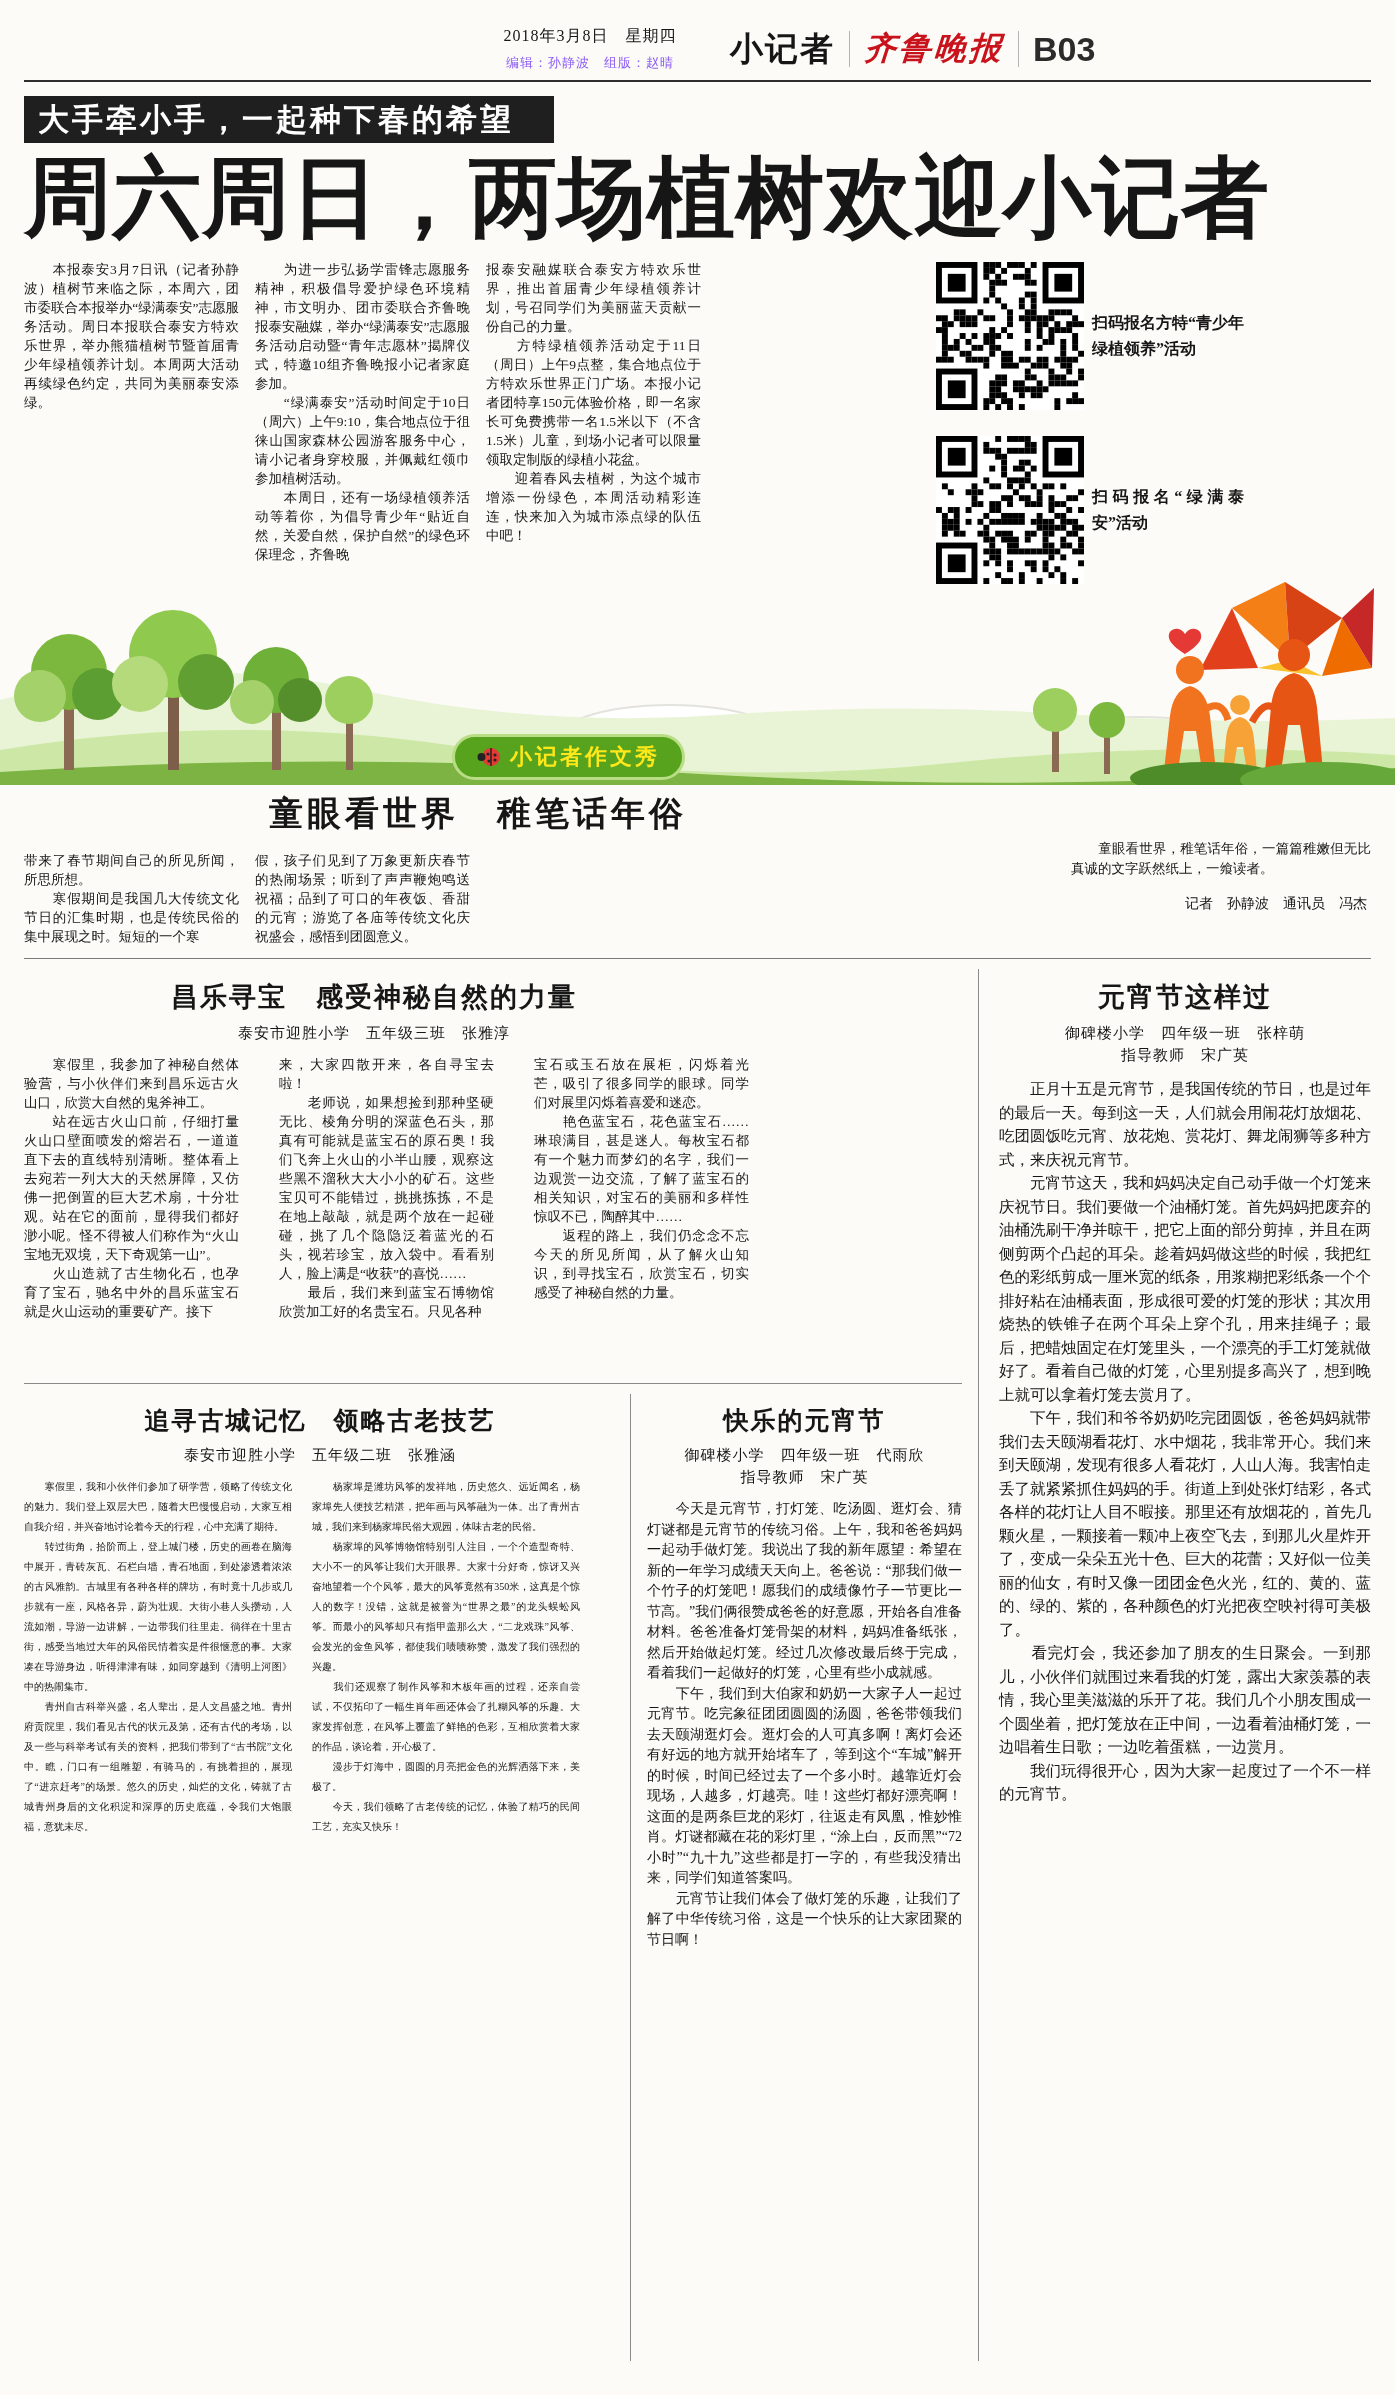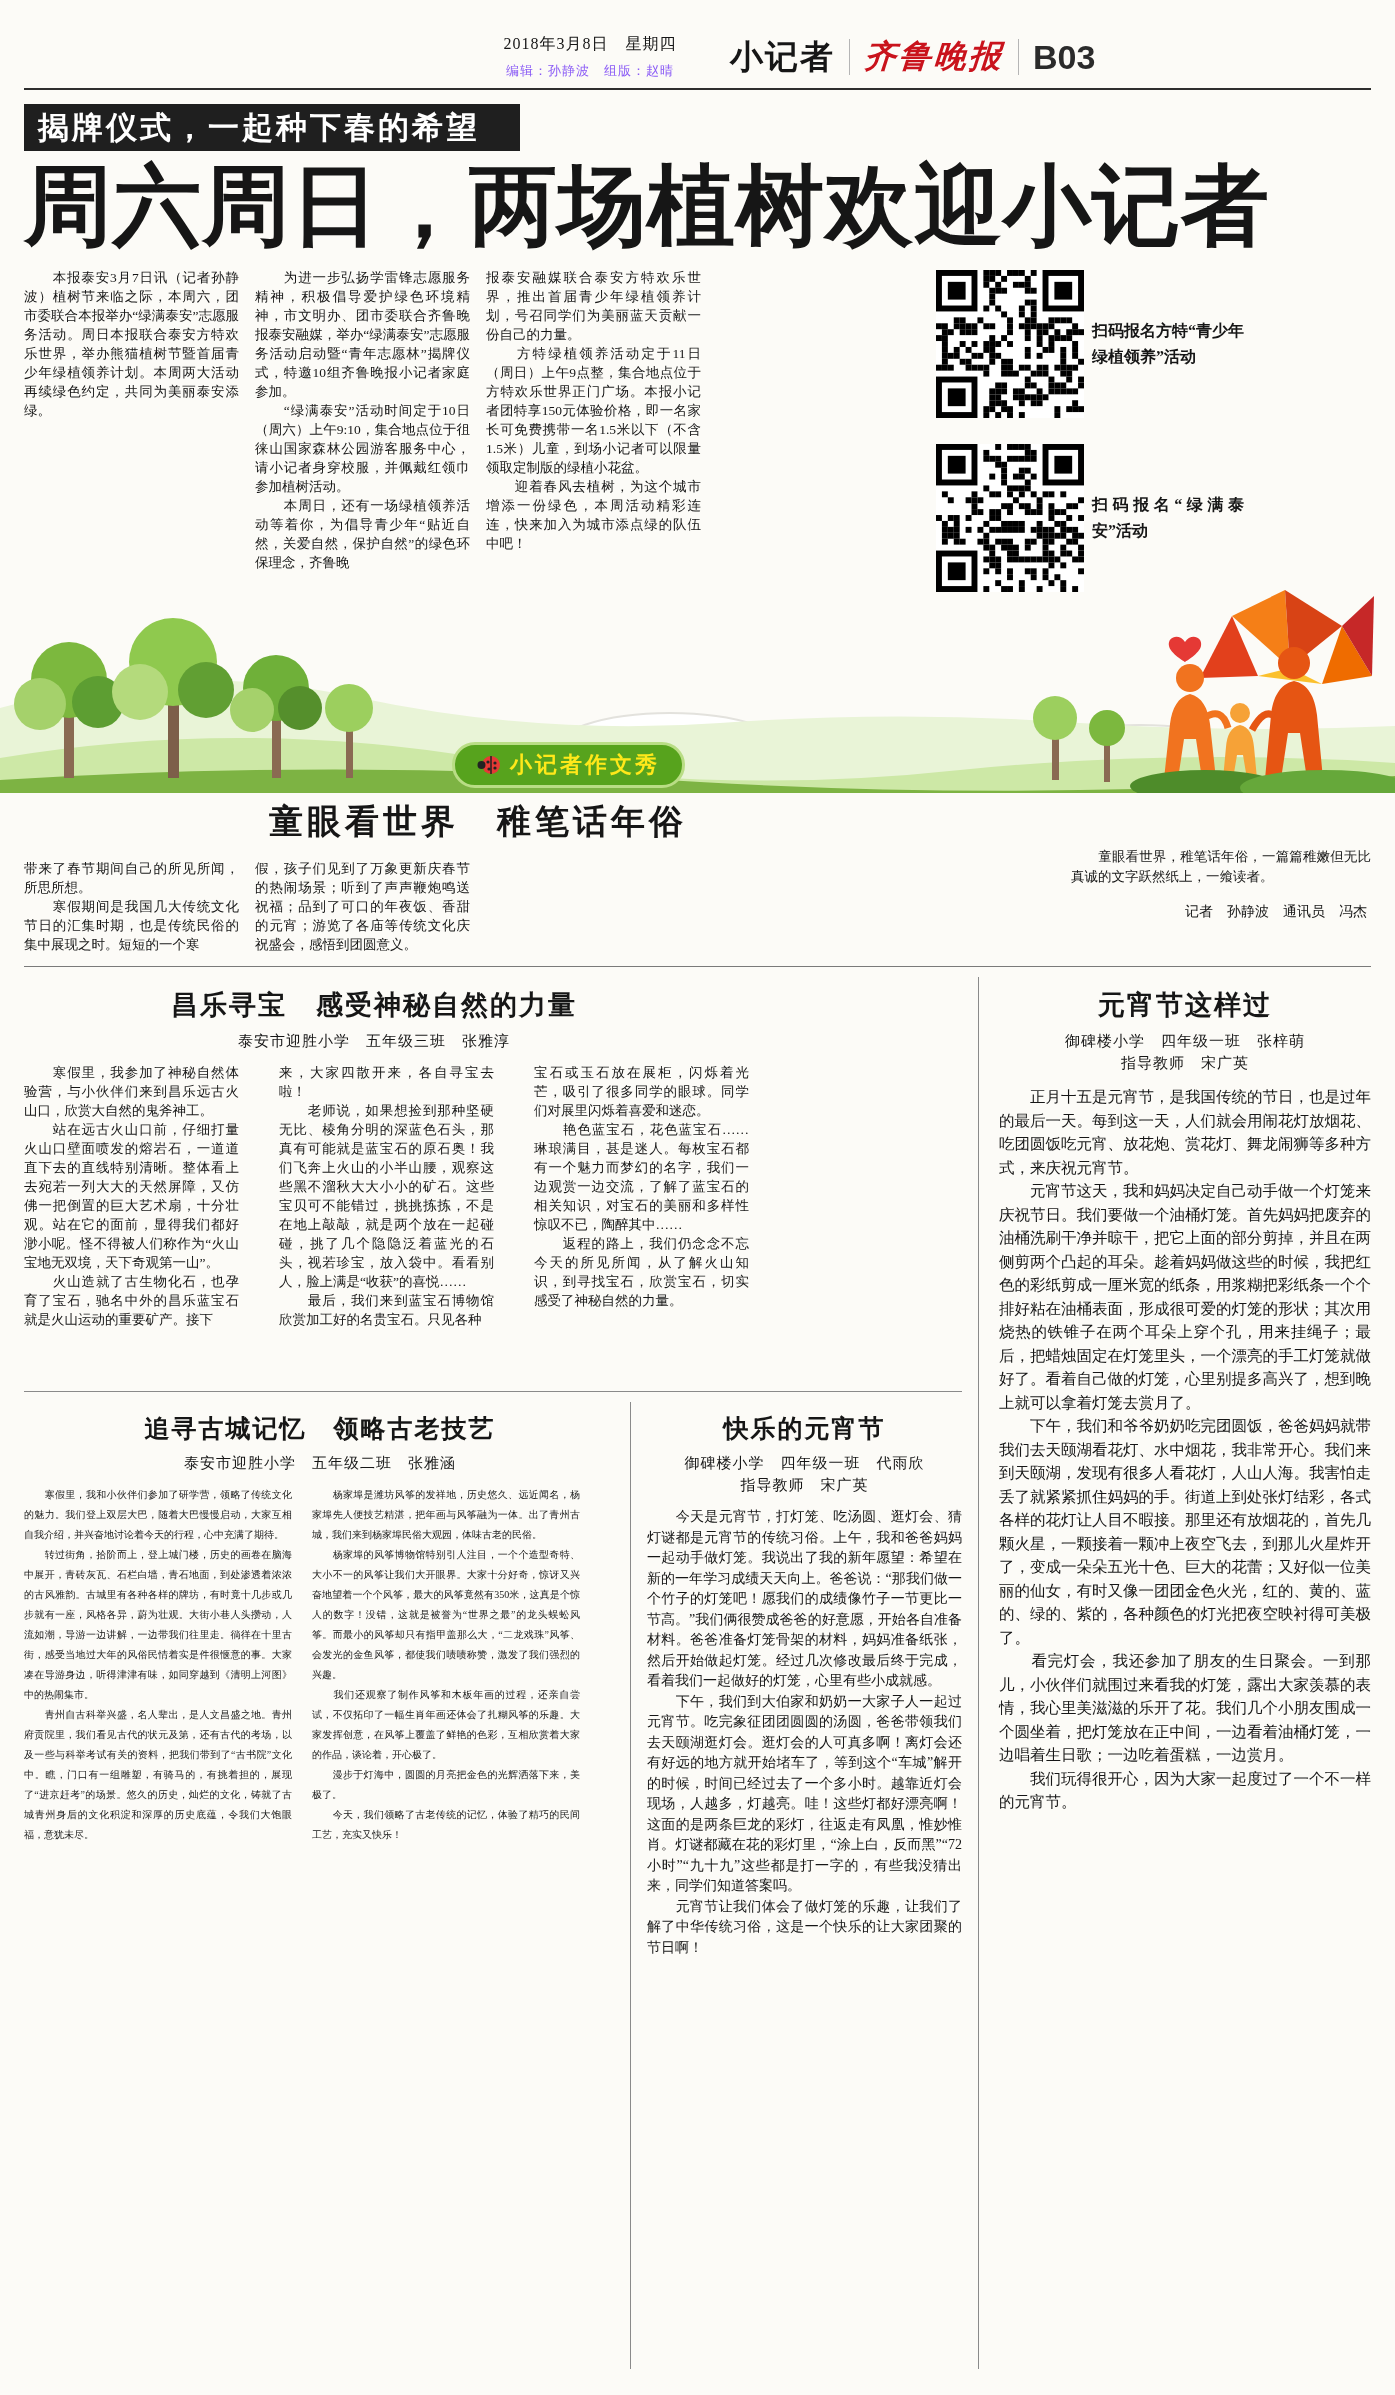--- a/index.html
+++ b/index.html
@@ -1,21 +1,21 @@
 <!DOCTYPE html>
 <html><head>
 <meta charset="utf-8">
 <style>
   html,body{margin:0;padding:0;}
   body{
     width:1395px;height:2395px;overflow:hidden;position:relative;
     background:#fcfbf7;color:#161616;
     font-family:"Liberation Serif","DejaVu Serif",serif;
   }
-  .page{padding:28px 24px 0;position:relative;}
+  .page{padding:20px 24px 0;position:relative;}
 
   
   .masthead{position:relative;height:60px;}
   .date-block{position:absolute;left:446px;top:6px;width:240px;text-align:center;}
   .date{font-size:16px;letter-spacing:1px;}
   .editors{font-size:13px;color:#8b5cf6;margin-top:7px;letter-spacing:1px;}
   .mast-right{position:absolute;left:706px;top:2px;display:flex;align-items:center;gap:14px;height:54px;}
   .section-name{font-size:33px;font-weight:bold;font-family:"Liberation Sans","DejaVu Sans",sans-serif;letter-spacing:2px;}
   .vbar{width:1px;height:36px;background:#b5b5b5;}
   .brand{font-size:32px;font-weight:bold;font-style:italic;color:#c9131c;letter-spacing:3px;transform:skewX(-4deg);}
@@ -94,21 +94,21 @@
       <span class="section-name">小记者</span>
       <span class="vbar"></span>
       <span class="brand">齐鲁晚报</span>
       <span class="vbar"></span>
       <span class="page-no">B03</span>
     </div>
   </header>
   <div class="rule-top"></div>
 
   <section class="lead">
-    <div class="kicker">揭牌仪式，一起种下春的希望</div>
+    <div class="kicker">大手牵小手，一起种下春的希望</div>
     <h1 class="headline">周六周日，两场植树欢迎小记者</h1>
     <div class="lead-row">
       <div class="bodycol">　　本报泰安3月7日讯（记者孙静波）植树节来临之际，本周六，团市委联合本报举办“绿满泰安”志愿服务活动。周日本报联合泰安方特欢乐世界，举办熊猫植树节暨首届青少年绿植领养计划。本周两大活动再续绿色约定，共同为美丽泰安添绿。</div>
       <div class="bodycol">　　为进一步弘扬学雷锋志愿服务精神，积极倡导爱护绿色环境精神，市文明办、团市委联合齐鲁晚报泰安融媒，举办“绿满泰安”志愿服务活动启动暨“青年志愿林”揭牌仪式，特邀10组齐鲁晚报小记者家庭参加。
 　　“绿满泰安”活动时间定于10日（周六）上午9:10，集合地点位于徂徕山国家森林公园游客服务中心，请小记者身穿校服，并佩戴红领巾参加植树活动。
 　　本周日，还有一场绿植领养活动等着你，为倡导青少年“贴近自然，关爱自然，保护自然”的绿色环保理念，齐鲁晚</div>
       <div class="bodycol">报泰安融媒联合泰安方特欢乐世界，推出首届青少年绿植领养计划，号召同学们为美丽蓝天贡献一份自己的力量。
 　　方特绿植领养活动定于11日（周日）上午9点整，集合地点位于方特欢乐世界正门广场。本报小记者团特享150元体验价格，即一名家长可免费携带一名1.5米以下（不含1.5米）儿童，到场小记者可以限量领取定制版的绿植小花盆。
 　　迎着春风去植树，为这个城市增添一份绿色，本周活动精彩连连，快来加入为城市添点绿的队伍中吧！</div>
       <div class="qr-stack">

